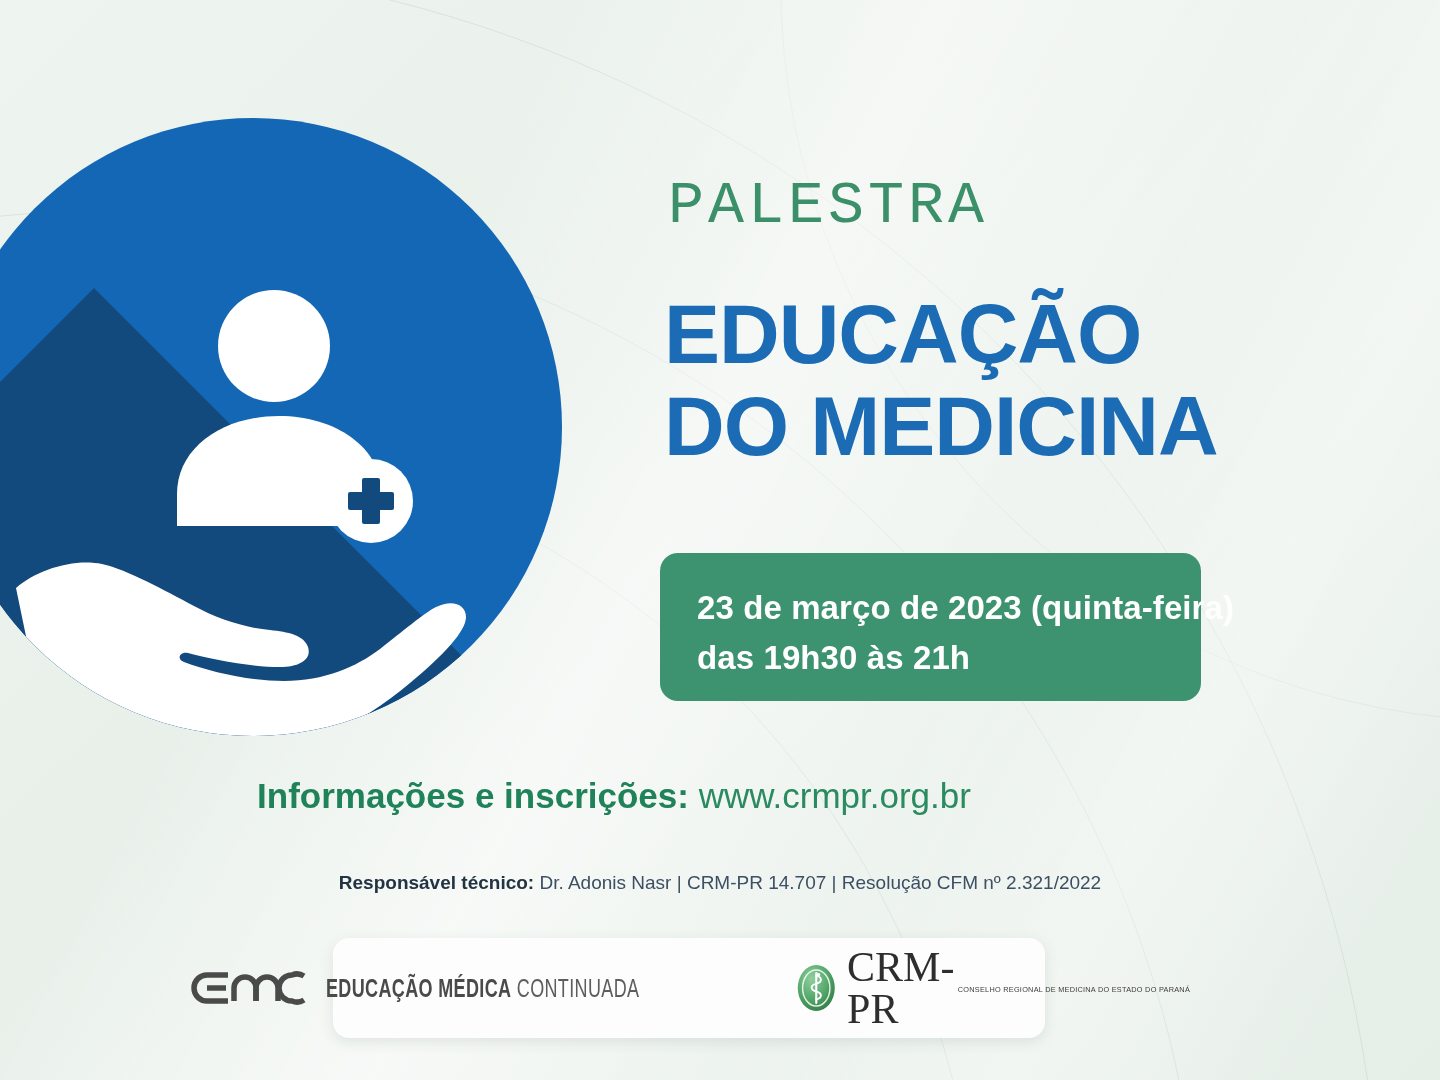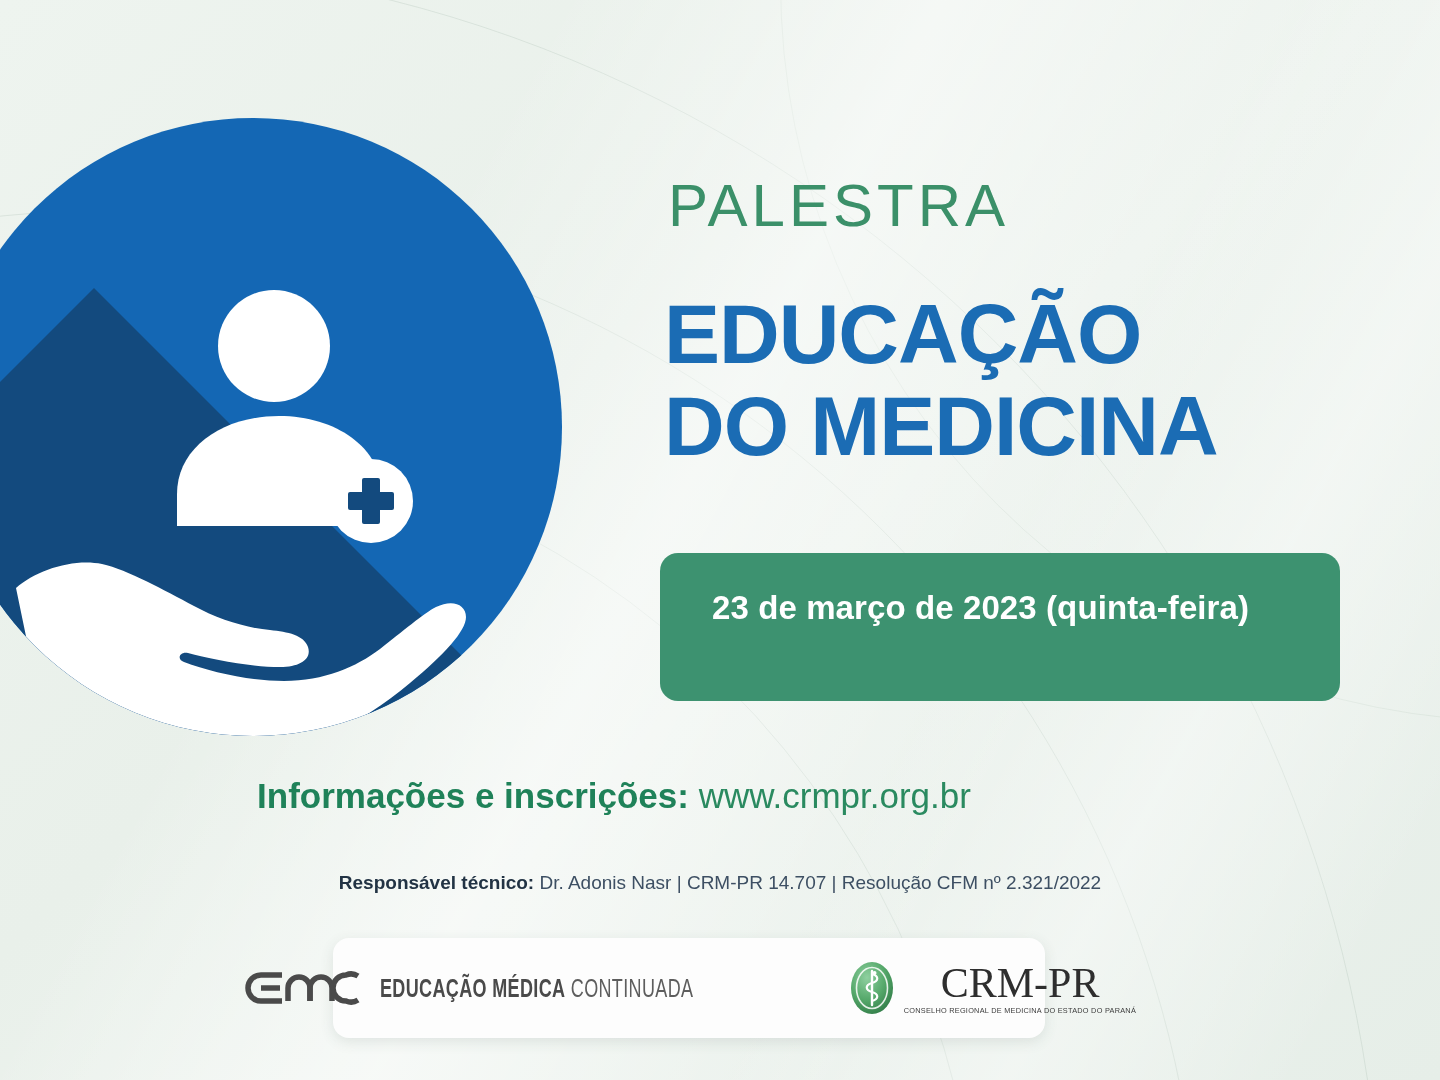--- a/index.html
+++ b/index.html
@@ -70,45 +70,45 @@
 
   
   .kicker{
     position:absolute;
     left:668px; top:176px;
     font-size:60px;
     letter-spacing:4px;
     font-weight:400;
     color:#3b9069;
     line-height:1;
-    font-family:Liberation Sans, sans-serif;
+    font-family:Liberation Mono, monospace;
   }
 
   .title{
     position:absolute;
     left:664px; top:288px;
     width:700px;
     color:#1b6cb4;
     font-weight:700;
     font-size:84px;
     line-height:1.10;
     letter-spacing:-1px;
     font-family:"Liberation Sans", sans-serif;
   }
   .title .l2{display:block;}
 
   
   .date-box{
     position:absolute;
     left:660px; top:553px;
-    width:680px; height:148px;
+    width:541px; height:148px;
     box-sizing:border-box;
     background:#3d9270;
     border-radius:18px;
-    padding:30px 0 0 52px;
+    padding:30px 0 0 37px;
     color:#ffffff;
   }
   .date-box .line{
     font-size:33px;
     line-height:1.52;
     font-weight:600;
     letter-spacing:.1px;
     white-space:nowrap;
   }
 
@@ -157,21 +157,21 @@
     letter-spacing:.5px;
     color:#4a4a4a;
     white-space:nowrap;
     transform:scaleX(.72);
     transform-origin:left center;
   }
   .emc-words .b{font-weight:700;}
   .emc-words .t{font-weight:400;color:#5d5d5d;}
 
   .crm-lockup{display:flex;align-items:center;gap:11px;}
-  .crm-text{display:flex;flex-direction:column;align-items:center;line-height:1;}
+  .crm-text{display:flex;flex-direction:row;align-items:center;line-height:1;}
   .crm-name{
     font-family:"Liberation Serif", serif;
     font-size:42px;
     font-weight:400;
     color:#2e2e2e;
     letter-spacing:0px;
   }
   .crm-sub{
     font-family:"Liberation Sans", sans-serif;
     font-size:7.2px;
@@ -228,20 +228,21 @@
 
   <div class="kicker">PALESTRA</div>
 
   <div class="title">
     <span class="l1">EDUCAÇÃO</span>
     <span class="l2">DO MEDICINA</span>
   </div>
 
   <div class="date-box">
     <div class="line">23 de março de 2023  (quinta-feira)</div>
+    <div class="line">das 19h30 às 21h</div>
   </div>
 
   <div class="info">
     <span class="strong">Informações e inscrições:</span>
     <span class="url">www.crmpr.org.br</span>
   </div>
 
   <div class="resp">
     <span class="strong">Responsável técnico:</span>
     <span>Dr. Adonis Nasr | CRM-PR 14.707  |  Resolução CFM nº 2.321/2022</span>

